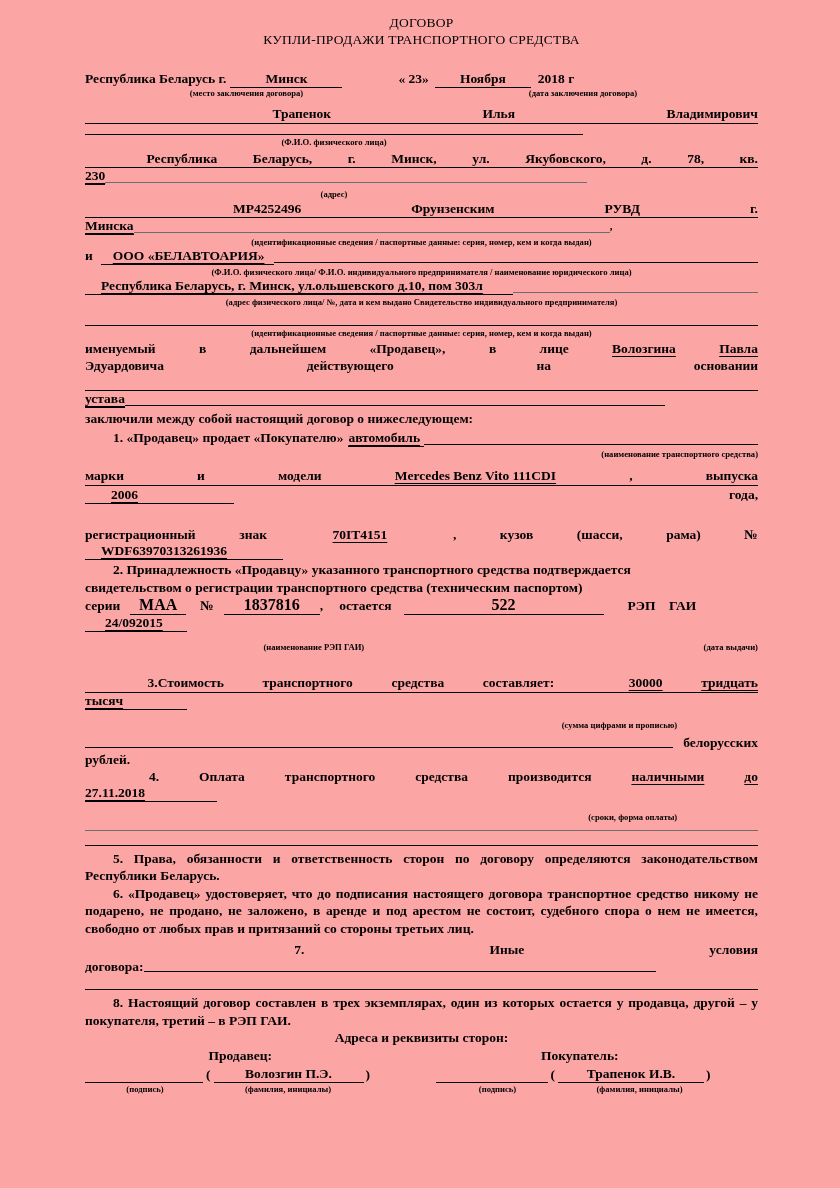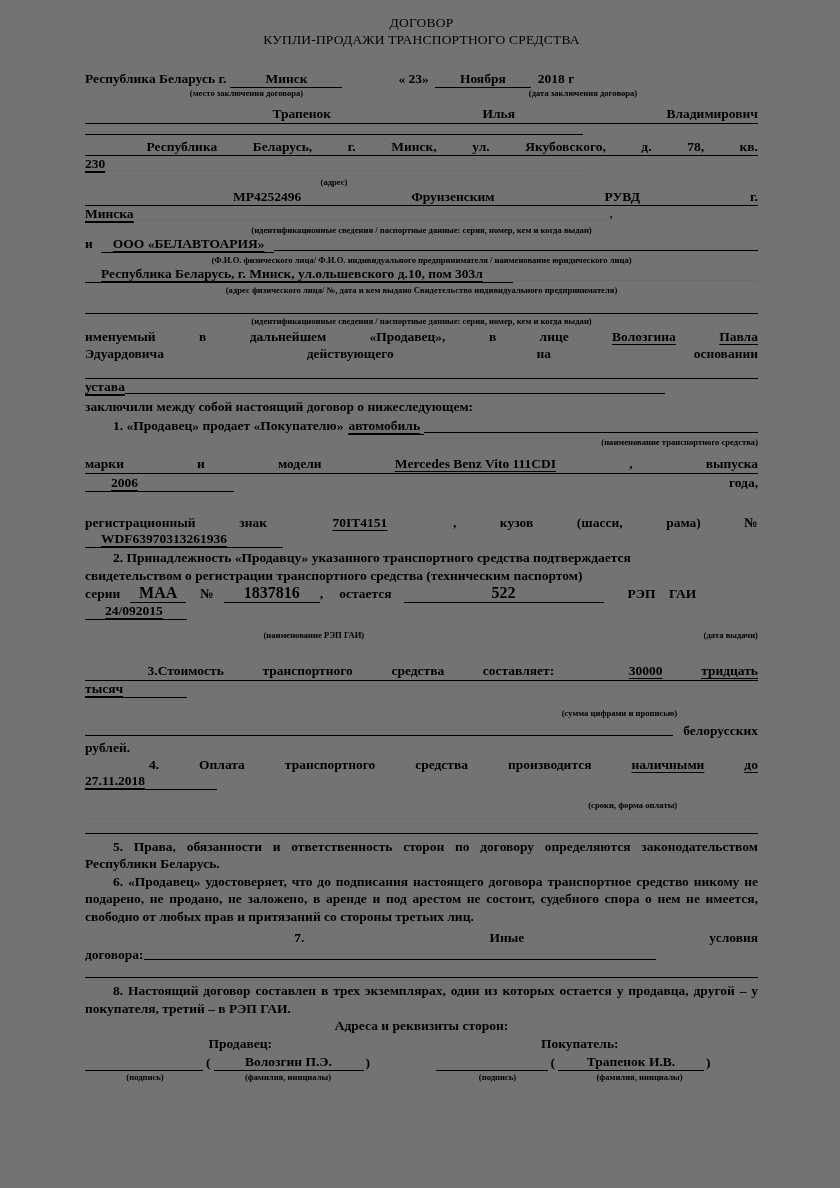--- a/index.html
+++ b/index.html
@@ -9,21 +9,21 @@
   }
   body {
     font-family: "Liberation Serif", "DejaVu Serif", serif;
     color: #000000;
   }
   .page {
     position: relative;
     width: 840px;
     height: 1188px;
     margin: 0 auto;
-    background: #737373;
+    background: #fca5a5;
     overflow: hidden;
     box-sizing: border-box;
     padding: 14px 82px 0 85px;
   }
 
   
   .doc-title {
     text-align: center;
     font-size: 13.5px;
     line-height: 17px;
@@ -159,20 +159,21 @@
     <div style="width:52%;" class="cap">(дата заключения договора)</div>
   </div>
 
   <div class="underline-row mt8" style="justify-content:space-between;padding:0 0 1px 0;">
     <span style="width:36px;"></span>
     <span>Трапенок</span>
     <span>Илья</span>
     <span>Владимирович</span>
   </div>
   <div class="rule mt10" style="width:74%;"></div>
+  <div class="cap mt2" style="width:74%;">(Ф.И.О. физического лица)</div>
 
   <div class="underline-row mt4" style="justify-content:space-between;">
     <span style="width:26px;"></span>
     <span>Республика</span>
     <span>Беларусь,</span>
     <span>г.</span>
     <span>Минск,</span>
     <span>ул.</span>
     <span>Якубовского,</span>
     <span>д.</span>

